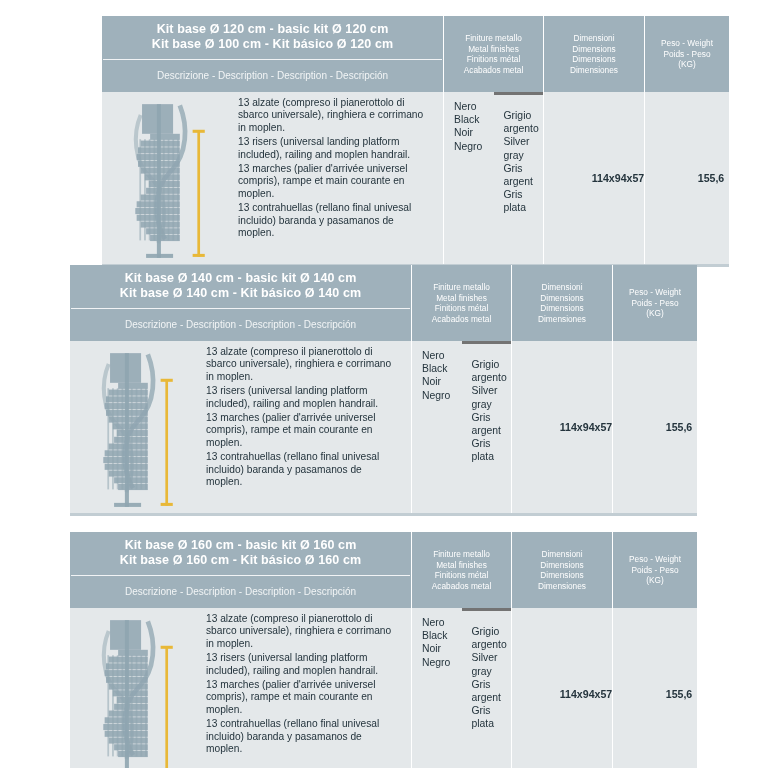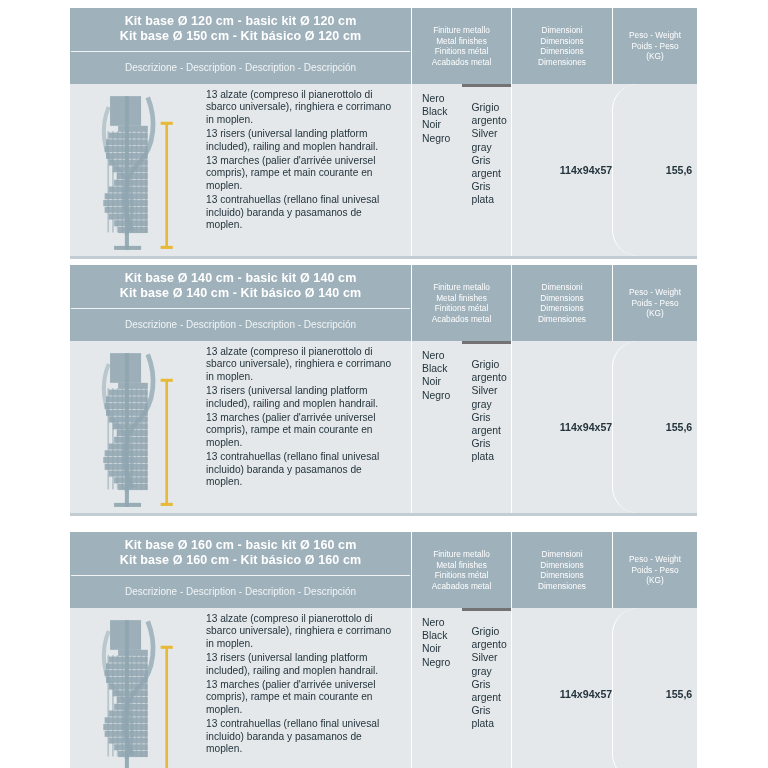--- a/index.html
+++ b/index.html
@@ -117,46 +117,46 @@
     border-left:1px solid #ffffff;
     display:flex;
     align-items:center;
     justify-content:center;
     color:#24343d;
     font-size:10.6px;
     font-weight:bold;
     padding-left:48px;
   }
   .cell-dim { width:101px; flex:0 0 101px; }
-  .cell-weight { width:85px; flex:0 0 85px;border-radius:26px; }
+  .cell-weight { width:85px; flex:0 0 85px; }
 
   
   .stair-wrap {
     position:absolute;
     inset:0;
   }
   .stair-svg { display:block; width:100%; height:100%; }
 
   .kit-footline {
     height:3px;
     background:#c2cdd3;
     width:100%;
   }
 </style>
 </head>
 <body>
 
 <div class="page">
 
-<div class="kit-table" style="top: 8px;">
+<div class="kit-table" style="top: 16px; margin-left: 32px;">
     <div class="kit-header">
       <div class="kit-header-left">
         <div class="kit-title">
           <div>Kit base Ø 120 cm - basic kit Ø 120 cm</div>
-          <div>Kit base Ø 150 cm - Kit básico Ø 120 cm</div>
+          <div>Kit base Ø 100 cm - Kit básico Ø 120 cm</div>
         </div>
         <div class="kit-title-rule"></div>
         <div class="kit-subtitle">Descrizione - Description - Description - Descripción</div>
       </div>
       <div class="kit-header-col col-finish">
           <div>Finiture metallo</div>
           <div>Metal finishes</div>
           <div>Finitions métal</div>
           <div>Acabados metal</div>
         </div>

